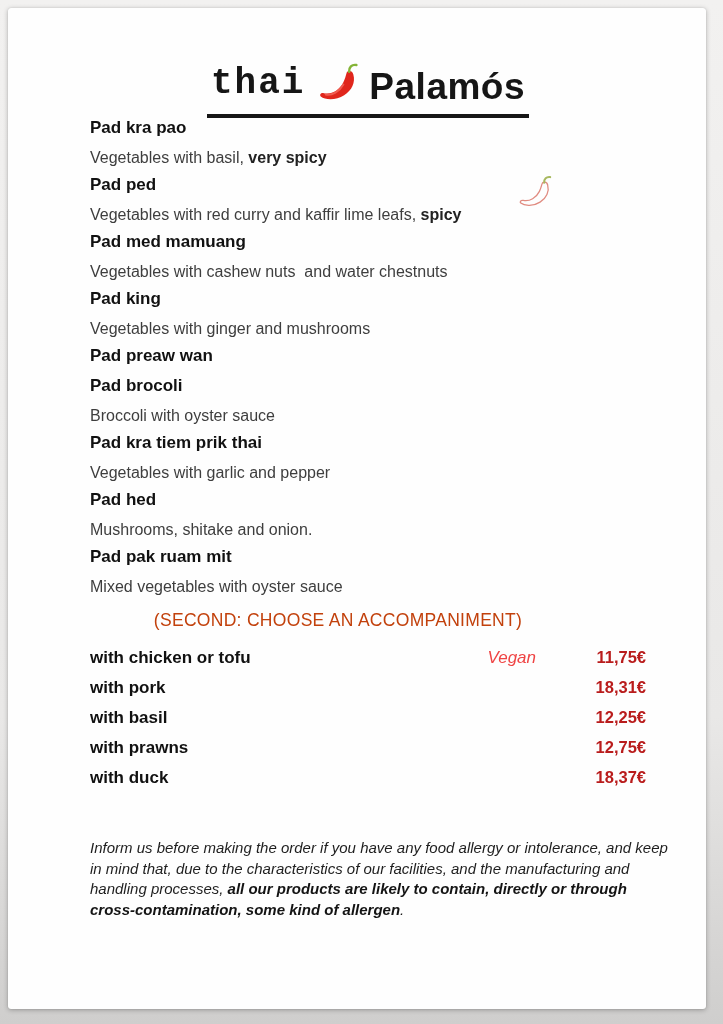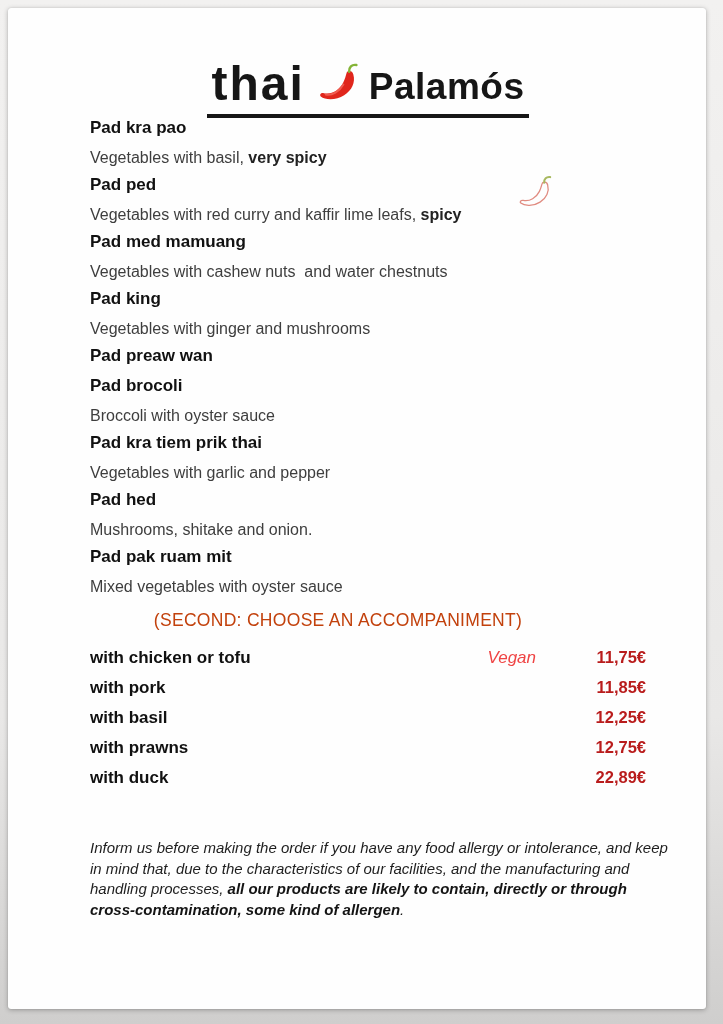--- a/index.html
+++ b/index.html
@@ -15,22 +15,22 @@
     box-shadow:0 1px 5px rgba(0,0,0,0.28),0 0 1px rgba(0,0,0,0.2);
     padding:0 60px 0 82px;box-sizing:border-box;
   }
   
   .logo-wrap{margin-top:52px;text-align:center;}
   .logo{
     display:inline-flex;align-items:flex-end;
     border-bottom:4px solid #161616;padding:0 4px 8px 4px;
   }
   .logo-thai{
-    font-family:Liberation Sans, sans-serif;
-    font-weight:bold;font-size:48px;line-height:44px;
+    font-family:Liberation Mono, monospace;
+    font-weight:bold;font-size:36px;line-height:44px;
     letter-spacing:2px;color:#161616;
   }
   .logo-name{
     font-weight:bold;font-size:37px;line-height:38px;
     letter-spacing:0.5px;color:#161616;margin-left:6px;
   }
   .logo .chili-svg{margin:0 2px -4px 10px;}
   
   .section-header{
     display:flex;align-items:flex-start;
@@ -170,35 +170,35 @@
   <div>
 
     <div class="acc-row">
       <span class="acc-name">with chicken or tofu</span>
       <span class="acc-tag">Vegan</span>
       <span class="acc-price">11,75€</span>
     </div>
 
     <div class="acc-row">
       <span class="acc-name">with pork</span>
-      <span class="acc-price">11,85€</span>
+      <span class="acc-price">18,31€</span>
     </div>
 
     <div class="acc-row">
       <span class="acc-name">with basil</span>
       <span class="acc-price">12,25€</span>
     </div>
 
     <div class="acc-row">
       <span class="acc-name">with prawns</span>
       <span class="acc-price">12,75€</span>
     </div>
 
     <div class="acc-row">
       <span class="acc-name">with duck</span>
-      <span class="acc-price">22,89€</span>
+      <span class="acc-price">18,37€</span>
     </div>
 
   </div>
 
   <div class="allergy-note"><span>Inform us before making the order if you have any food allergy or intolerance, and keep in mind that, due to the characteristics of our facilities, and the manufacturing and handling processes, </span><b>all our products are likely to contain, directly or through cross-contamination, some kind of allergen</b><span>.</span></div>
 
 </div>
 
 </body></html>

